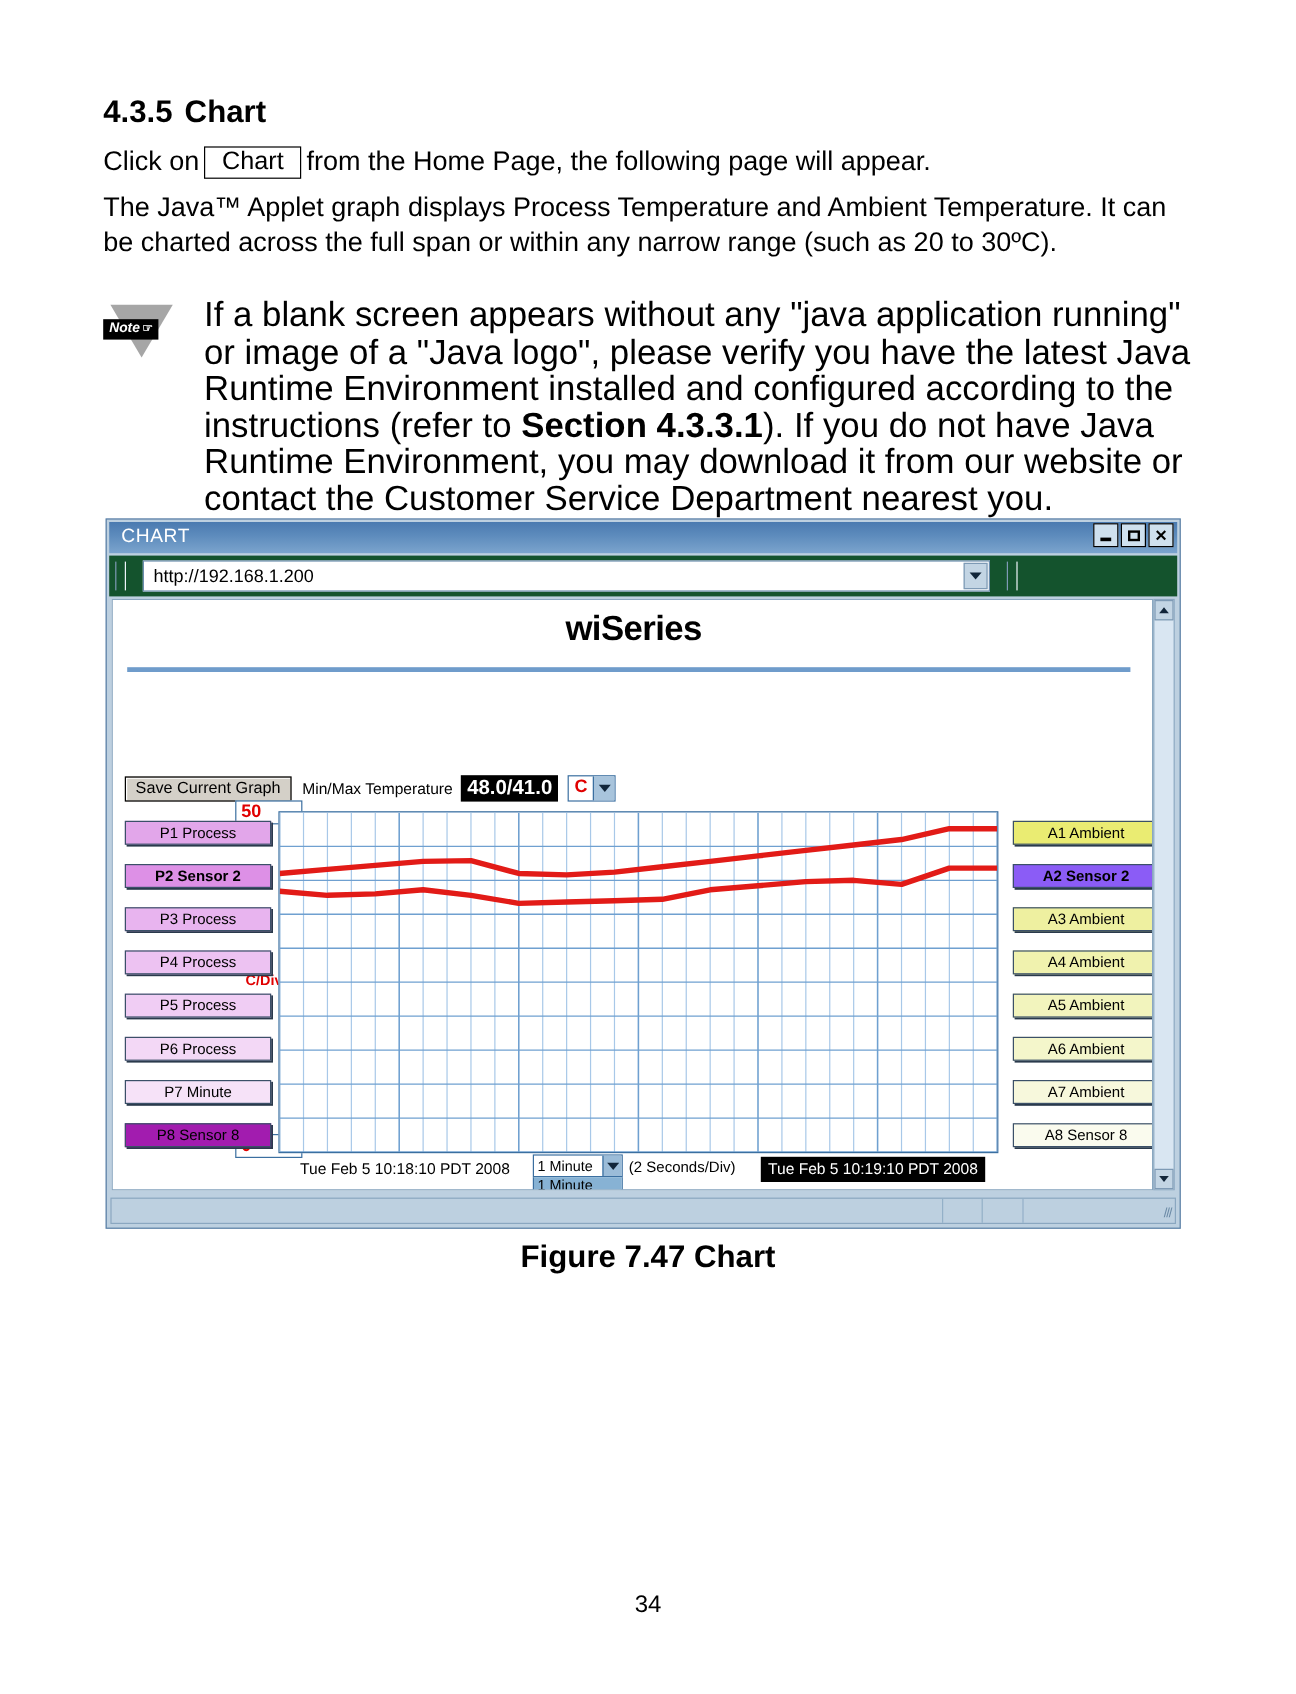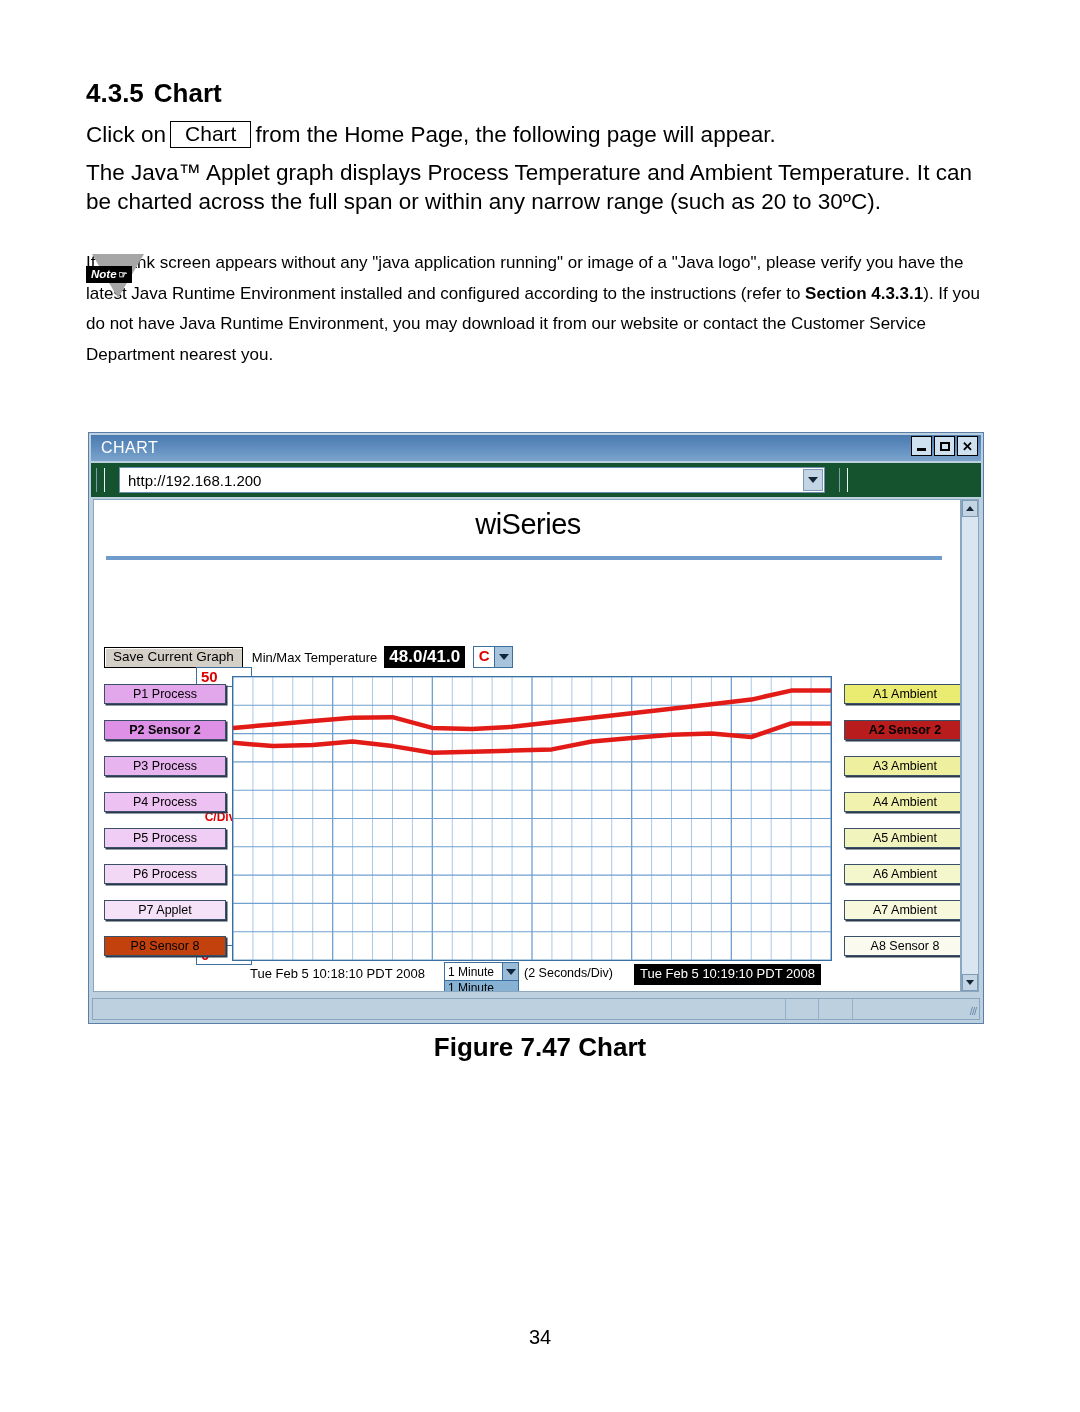--- a/index.html
+++ b/index.html
@@ -52,21 +52,22 @@
     position:absolute;left:0px;top:12px;
     background:#000;color:#fff;
     font-size:11.5px;font-weight:bold;font-style:italic;
     padding:2px 4px 2px 5px;
     letter-spacing:0px;
     line-height:12px;
     white-space:nowrap;
   }
   .note-badge .hand{font-style:normal;font-size:10px;margin-left:2px;}
   .note-text{
-    font-size:17px;line-height:30.5px;
+    margin-left:84px;
+    font-size:29px;line-height:30.5px;
   }
   .note-text b{font-weight:bold;}
 
   
   .browser{
     position:absolute;left:88px;top:432px;
     width:896px;height:592px;
     background:#bdd0e0;
     border:1px solid #5b7fa6;
     box-sizing:border-box;
@@ -147,21 +148,21 @@
   }
   .sb-main{flex:1;border-right:1px solid #93b0c8;}
   .sb-seg{width:32px;border-right:1px solid #93b0c8;}
   .sb-seg2{width:33px;border-right:1px solid #93b0c8;}
   .sb-end{width:126px;position:relative;}
   .sb-grip{position:absolute;right:3px;bottom:2px;font-size:11px;color:#6a89a5;letter-spacing:-1px;}
 
   
   .wis-title{
     position:absolute;left:0;top:8px;width:868px;text-align:center;
-    font-size:29px;font-weight:normal;letter-spacing:-0.5px;
+    font-size:29px;font-weight:bold;letter-spacing:-0.5px;
   }
   .wis-rule{
     position:absolute;left:12px;top:56px;width:836px;height:4px;
     background:#6f9ccb;
   }
 
   
   .applet{position:absolute;left:0;top:66px;width:868px;height:420px;}
 
   .toolrow{position:absolute;left:10px;top:80px;display:flex;align-items:center;}
@@ -361,32 +362,32 @@
             <div class="sidebtn" style="background: rgb(237, 194, 242);">
               <span>P4 Process</span>
             </div>
             <div class="sidebtn" style="background: rgb(240, 205, 244);">
               <span>P5 Process</span>
             </div>
             <div class="sidebtn" style="background: rgb(243, 216, 246); text-align: center;">
               <span>P6 Process</span>
             </div>
             <div class="sidebtn" style="background: rgb(246, 226, 248);">
-              <span>P7 Applet</span>
-            </div>
-            <div class="sidebtn" style="background: #c2410c;">
+              <span>P7 Minute</span>
+            </div>
+            <div class="sidebtn" style="background: #a21caf;">
               <span>P8 Sensor 8</span>
             </div>
           </div>
 
         <div class="btncol col-right" id="amb-col">
             <div class="sidebtn" style="background: rgb(234, 236, 114);">
               <span>A1 Ambient</span>
             </div>
-            <div class="sidebtn bold" style="background: #b91c1c;">
+            <div class="sidebtn bold" style="background: #8b5cf6;">
               <span>A2 Sensor 2</span>
             </div>
             <div class="sidebtn" style="background: rgb(238, 240, 160);">
               <span>A3 Ambient</span>
             </div>
             <div class="sidebtn" style="background: rgb(240, 242, 174);">
               <span>A4 Ambient</span>
             </div>
             <div class="sidebtn" style="background: rgb(242, 244, 189);">
               <span>A5 Ambient</span>

